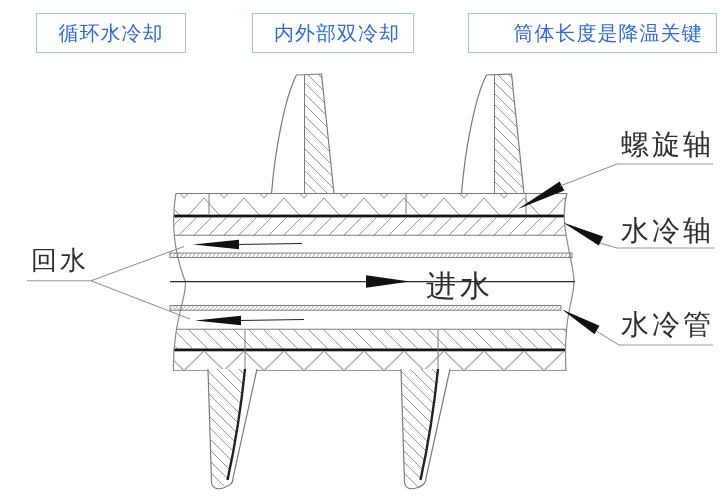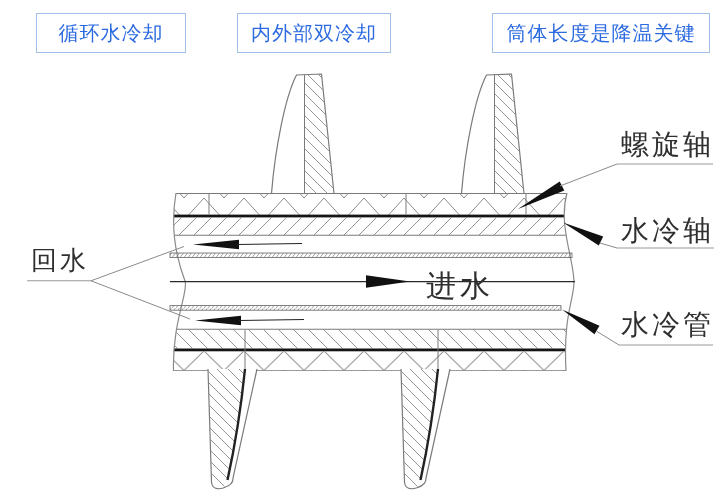--- a/index.html
+++ b/index.html
@@ -8,22 +8,22 @@
     font-family:"DejaVu Sans","Liberation Sans",sans-serif;
     margin-left:24px;
   }
   .callout{
     position:absolute;top:13px;height:38px;background:#fff;
     border:1px solid #a3c0ea;color:#2b6ae0;
     display:flex;align-items:center;justify-content:center;
     font-size:20px;letter-spacing:1px;white-space:nowrap;
   }
   .callout-1{left:12px;width:148px;}
-  .callout-2{left:213px;width:152px;}
-  .callout-3{left:468px;width:216px;}
+  .callout-2{left:228px;width:152px;padding-left:8px;}
+  .callout-3{left:444px;width:216px;padding-left:31px;}
   svg.diagram{position:absolute;left:0;top:0;}
   text.cad{fill:#2f2f2f;font-family:"DejaVu Serif","Liberation Serif",serif;}
   .t26{font-size:26px;letter-spacing:3px;}
   .t28{font-size:28px;letter-spacing:3px;}
   .t30{font-size:30px;letter-spacing:4px;}
 </style>
 </head>
 <body>
 
 <div class="stage">

